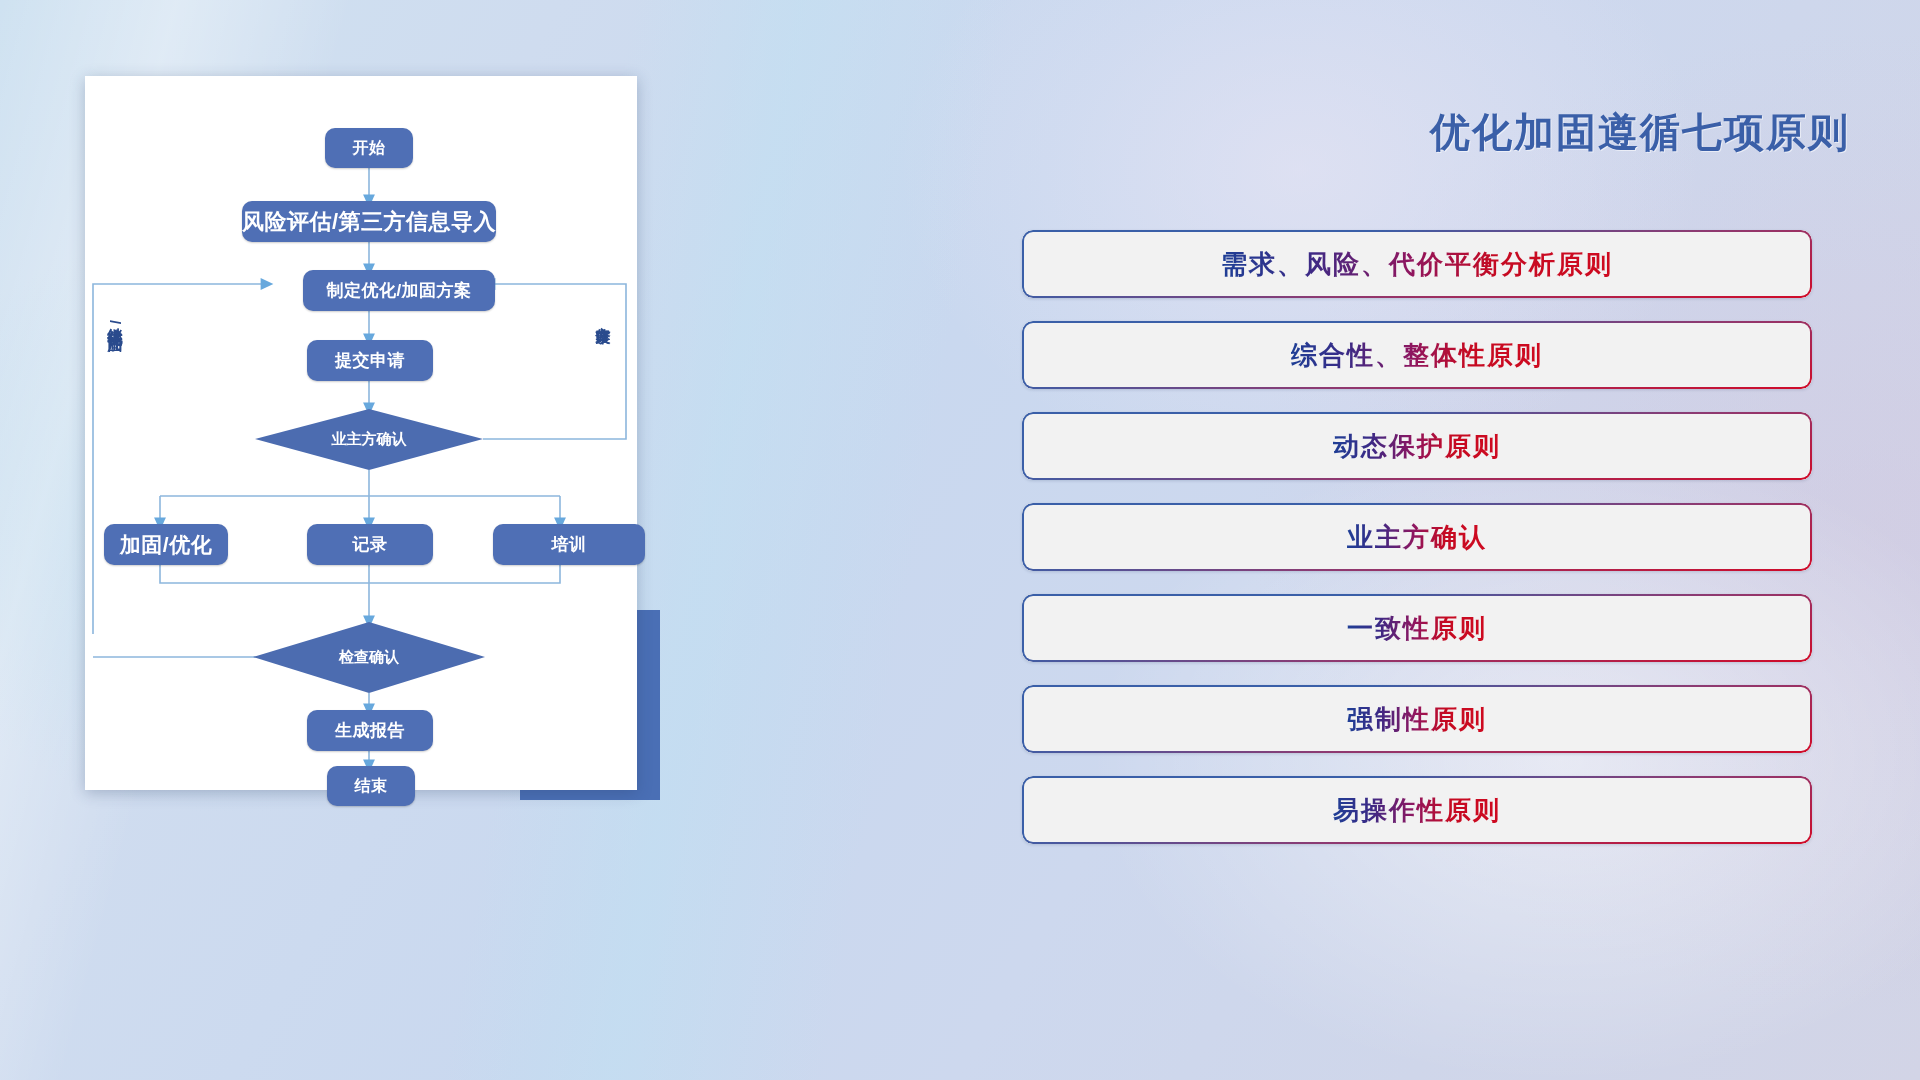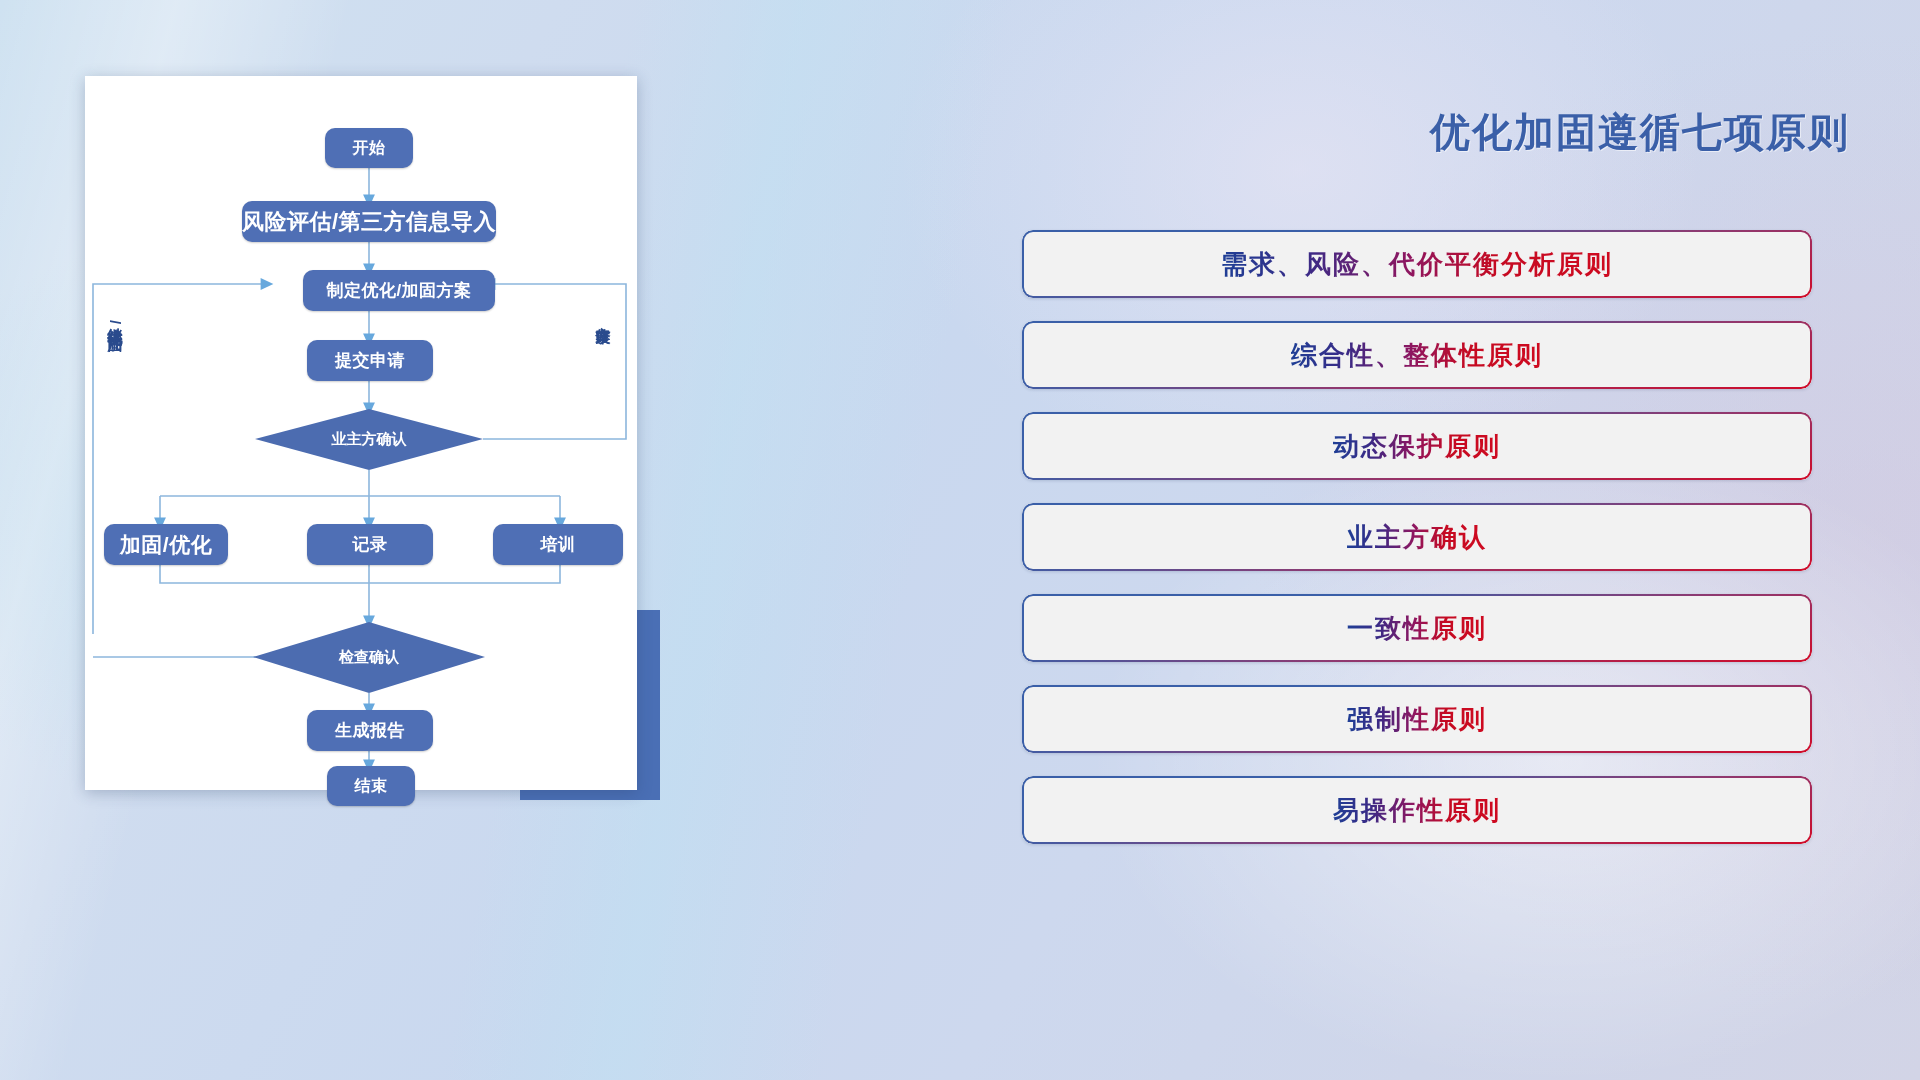--- a/index.html
+++ b/index.html
@@ -162,21 +162,21 @@
   </div>
 
   <div class="node" style="left:19px;top:448px;width:124px;height:41px;font-size:21px;">
     <span>加固/优化</span>
   </div>
 
   <div class="node" style="left:222px;top:448px;width:126px;height:41px;font-size:17px;">
     <span>记录</span>
   </div>
 
-  <div class="node" style="left:408px;top:448px;width:130px;height:41px;font-size:17px;">
+  <div class="node" style="left:408px;top:448px;width:152px;height:41px;font-size:17px;">
     <span>培训</span>
   </div>
 
   <div class="diamond-label" style="left:214px;top:568px;width:140px;height:26px;font-size:15px;">
     <span>检查确认</span>
   </div>
 
   <div class="node" style="left:222px;top:634px;width:126px;height:41px;font-size:17px;">
     <span>生成报告</span>
   </div>

